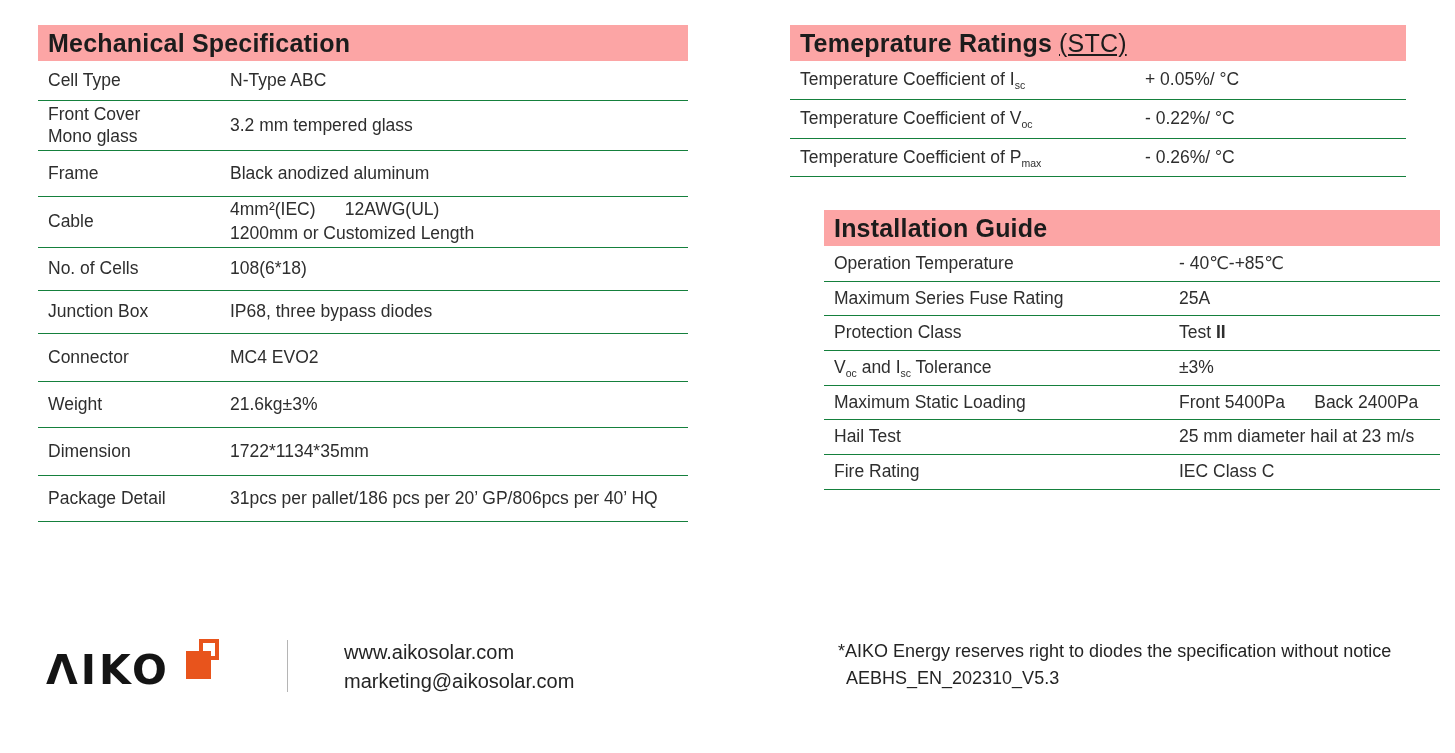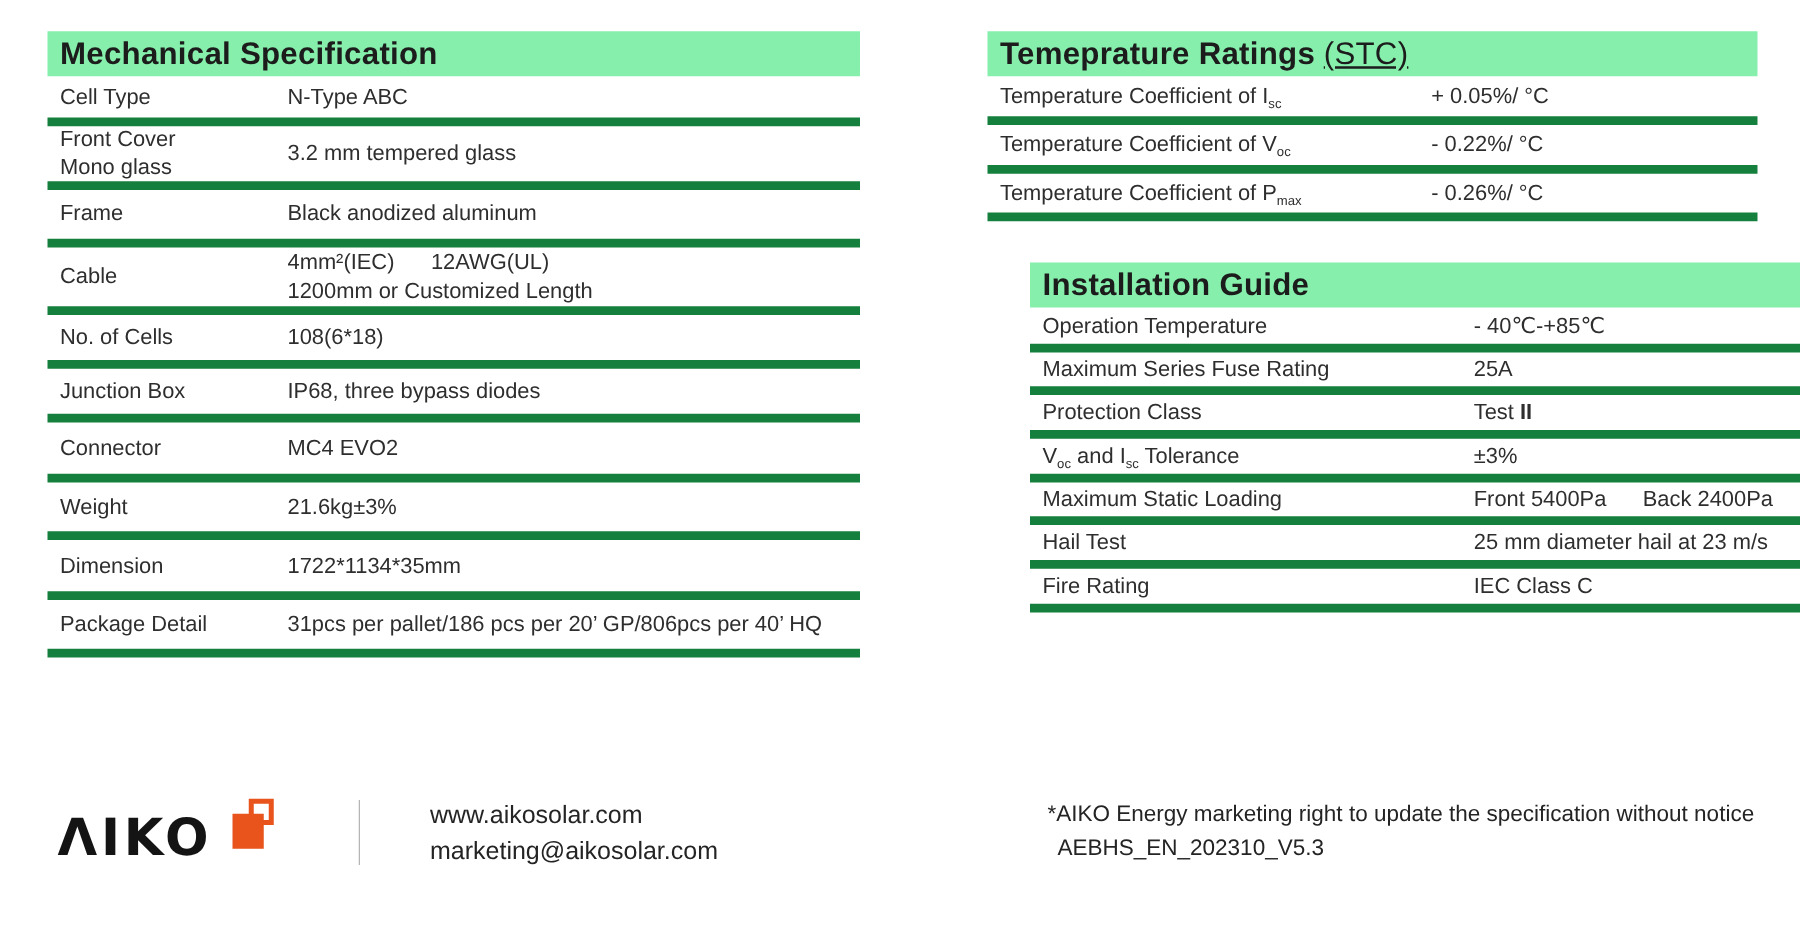--- a/index.html
+++ b/index.html
@@ -4,29 +4,29 @@
 <style>
   * { margin: 0; padding: 0; box-sizing: border-box; }
   html, body { background: #ffffff; }
   body {
     width: 1455px; height: 753px; position: relative;
     font-family: "Liberation Sans", "DejaVu Sans", sans-serif;
     color: #2e2e2e; overflow: hidden;
   }
   .panel { position: absolute; }
   .sec-header {
-    background: #86efac; height: 36px;
+    background: #fca5a5; height: 36px;
     display: flex; align-items: center; padding-left: 10px;
     font-size: 25px; font-weight: bold; color: #1c1c1c;
     letter-spacing: 0.2px;
   }
   .sec-header .title-normal { font-weight: normal; margin-left: 7px; text-decoration: underline; }
   .spec-row {
     display: flex; align-items: center;
-    border-bottom: 7px solid #15803d;
+    border-bottom: 1px solid #15803d;
     padding-left: 10px; font-size: 17.5px;
   }
   .spec-row .label { white-space: pre-line; line-height: 1.25; }
   .spec-row .value { flex: 1; white-space: pre-wrap; line-height: 1.35; }
   .left-table .label { flex: 0 0 182px; }
   .right-table .label { flex: 0 0 345px; }
   sub { font-size: 10.5px; line-height: 0; vertical-align: -4px; }
   .bold { font-weight: bold; }
   
   .logo-text {
@@ -160,15 +160,15 @@
 <div class="logo-mark">
   <div class="sq-small"></div>
   <div class="sq-big"></div>
 </div>
 <div class="footer-divider"></div>
 <div class="contact">
   <a href="#">www.aikosolar.com</a>
   <a href="#">marketing@aikosolar.com</a>
 </div>
 <div class="note">
-  <div>*AIKO Energy marketing right to update the specification without notice</div>
+  <div>*AIKO Energy reserves right to diodes the specification without notice</div>
   <div class="note-line2">AEBHS_EN_202310_V5.3</div>
 </div>
 
 </body></html>

